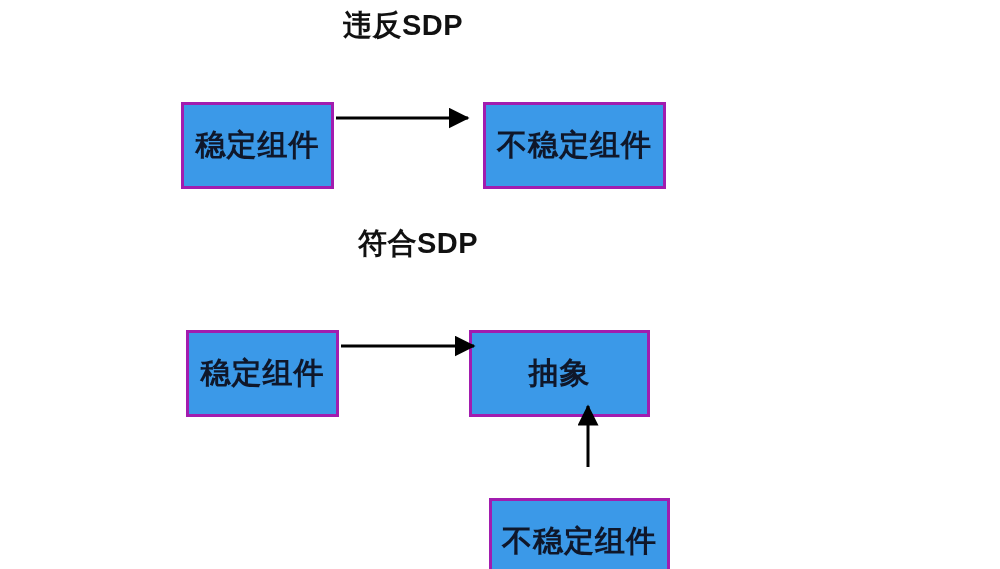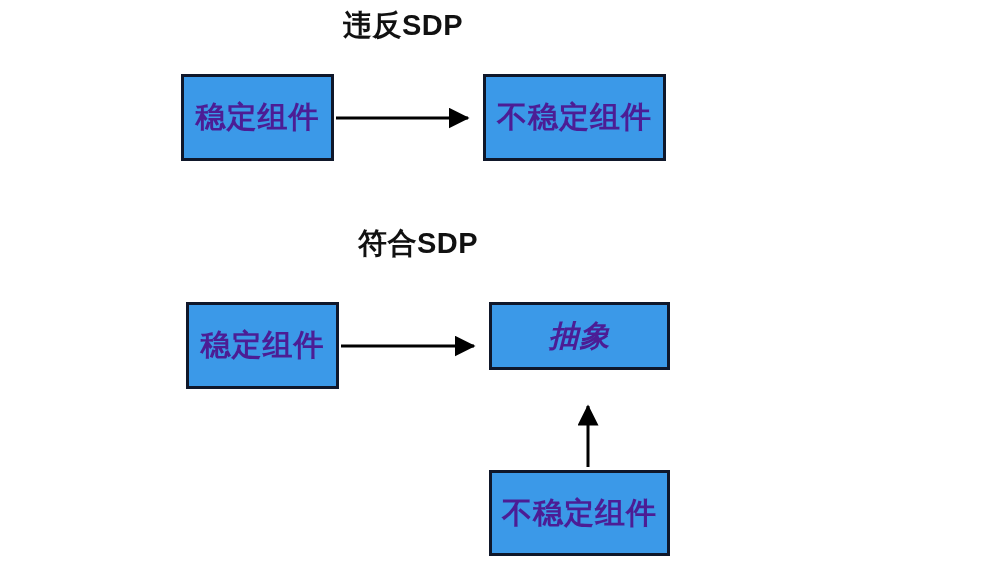--- a/index.html
+++ b/index.html
@@ -20,29 +20,30 @@
     font-size: 29px;
     font-weight: bold;
     color: #111111;
     white-space: nowrap;
     letter-spacing: 0.5px;
   }
   .component-box {
     position: absolute;
     box-sizing: border-box;
     background: #3b99e8;
-    border: 3px solid #0f172a;
-    color: #4c1d95;
+    border: 3px solid #a21caf;
+    color: #0f172a;
     font-size: 30px;
     font-weight: bold;
     display: flex;
     align-items: center;
     justify-content: center;
     white-space: nowrap;
     letter-spacing: 1px;
+    margin-top: 28px;
   }
   .arrow-layer {
     position: absolute;
     left: 0;
     top: 0;
     width: 1000px;
     height: 569px;
     pointer-events: none;
   }
 </style>
@@ -54,21 +55,21 @@
   <div class="section-title" style="left:343px; top:6px;">违反SDP</div>
 
   <div class="component-box" style="left:181px; top:74px; width:153px; height:87px;">稳定组件</div>
 
   <div class="component-box" style="left:483px; top:74px; width:183px; height:87px;">不稳定组件</div>
 
   <div class="section-title" style="left:346px; top:224px;margin-left:12px;">符合SDP</div>
 
   <div class="component-box" style="left:186px; top:302px; width:153px; height:87px;">稳定组件</div>
 
-  <div class="component-box" style="left:489px; top:302px; width:181px; height:68px;font-style:italic;">抽象</div>
+  <div class="component-box" style="left:469px; top:302px; width:181px; height:87px;">抽象</div>
 
   <div class="component-box" style="left:489px; top:470px; width:181px; height:86px;">不稳定组件</div>
 
   <svg class="arrow-layer" viewBox="0 0 1000 569" xmlns="http://www.w3.org/2000/svg">
     <defs>
       <marker id="arrowhead" markerWidth="8" markerHeight="8" refX="6.5" refY="3.5" orient="auto" markerUnits="strokeWidth">
         <polygon points="0,0 7,3.5 0,7" fill="#000000"></polygon>
       </marker>
     </defs>
     <line x1="336" y1="118" x2="468" y2="118" stroke="#000000" stroke-width="3" marker-end="url(#arrowhead)"></line>

